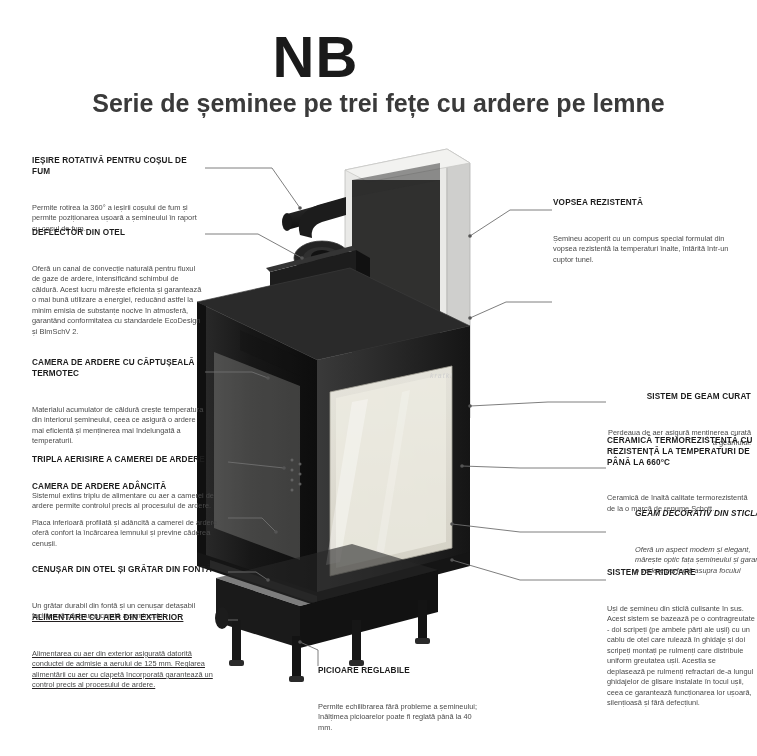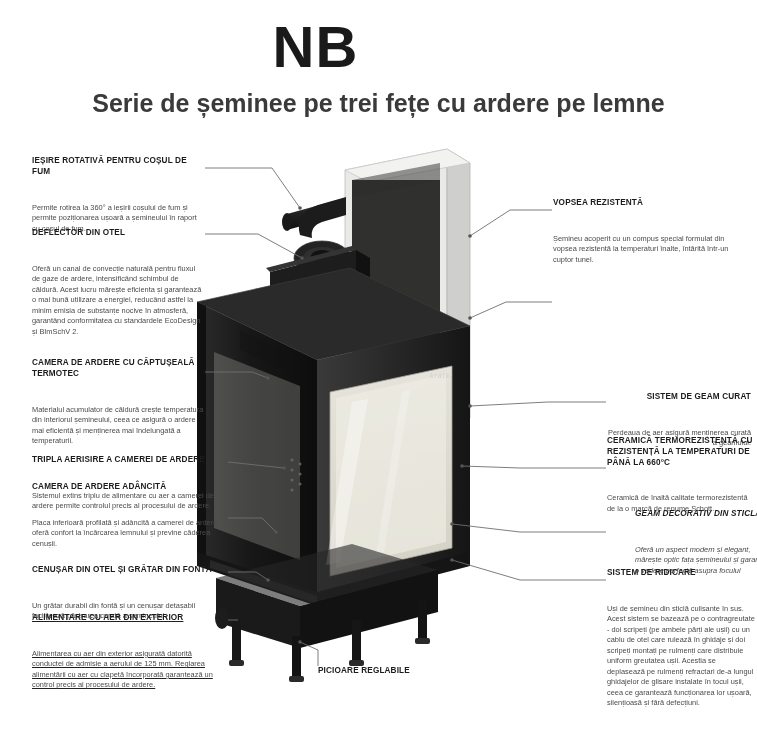--- a/index.html
+++ b/index.html
@@ -18,21 +18,21 @@
   #page {
     position: relative;
     width: 757px;
     height: 756px;
     background: #ffffff;
   }
 
   
   .title {
     position: absolute;
-    top: 18px;
+    top: 28px;
     left: 0;
     width: 631px;
     text-align: center;
     font-size: 58px;
     font-weight: bold;
     letter-spacing: 1px;
     color: #1a1a1a;
     line-height: 1;
   }
   .subtitle {
@@ -279,15 +279,16 @@
     <div class="c-body">Oferă un aspect modern și elegant, mărește optic fața șemineului și garantează o vedere perfectă asupra focului</div>
   </div>
 
   <div class="callout" style="left:607px; top:568px; width:148px;">
     <div class="c-title">SISTEM DE RIDICARE</div>
     <div class="c-body">Uși de șemineu din sticlă culisante în sus. Acest sistem se bazează pe o contragreutate - doi scripeți (pe ambele părți ale ușii) cu un cablu de otel care rulează în ghidaje și doi scripeți montați pe rulmenți care distribuie uniform greutatea ușii. Acestia se deplasează pe rulmenți refractari de-a lungul ghidajelor de glisare instalate în tocul ușii, ceea ce garantează funcționarea lor ușoară, silențioasă și fără defecțiuni.</div>
   </div>
 
   <div class="callout" style="left:318px; top:666px; width:168px;">
     <div class="c-title">PICIOARE REGLABILE</div>
+    <div class="c-body">Permite echilibrarea fără probleme a șemineului; înălțimea picioarelor poate fi reglată până la 40 mm.</div>
   </div>
 
 </div>
 
 </body></html>

